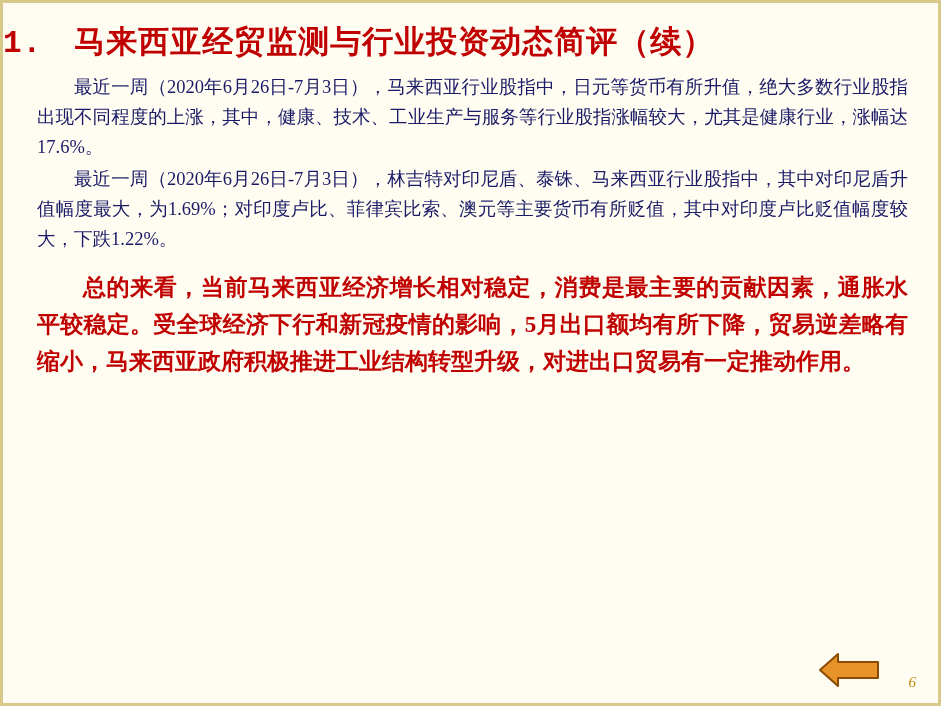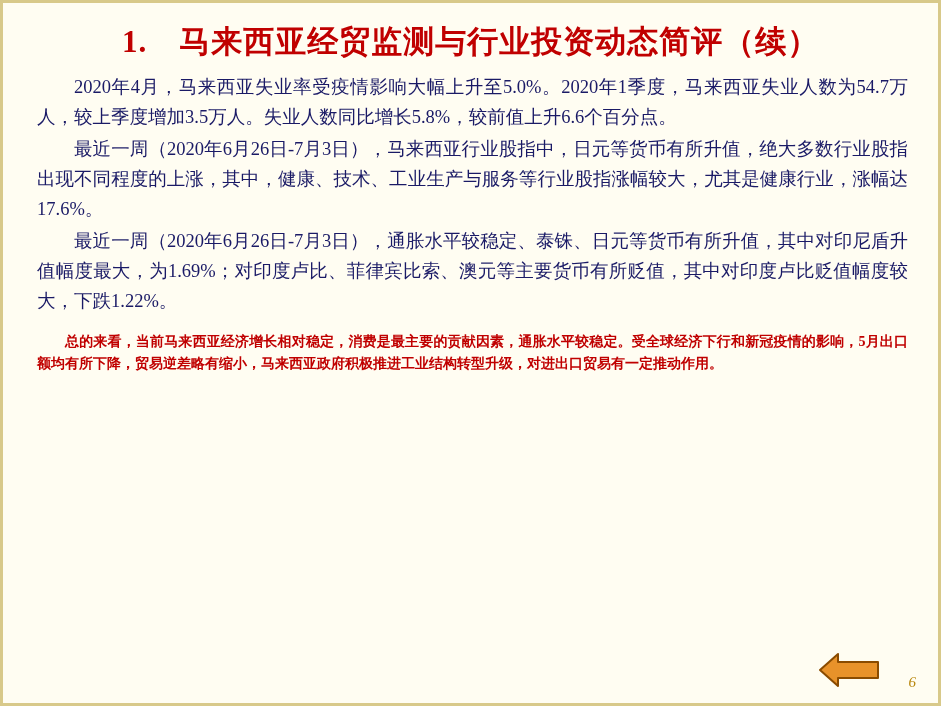--- a/index.html
+++ b/index.html
@@ -17,46 +17,45 @@
   .slide {
     position: absolute;
     top: 0; left: 0;
     width: 941px;
     height: 706px;
     box-sizing: border-box;
     border: 3px solid #d8c98a;
     background: #fffdf2;
   }
   .title {
-    text-align: center;
     color: #c00000;
     font-size: 31px;
     font-weight: bold;
     letter-spacing: 1px;
     margin-top: 18px;
     margin-bottom: 10px;
-    font-family: Liberation Serif, serif;
+    font-family: Liberation Mono, monospace;
   }
   .body-area {
     padding: 0 30px 0 34px;
   }
   p.para {
     color: #1a1a66;
     font-size: 18.5px;
     line-height: 1.62;
     text-align: justify;
     text-justify: inter-ideograph;
     margin: 0 0 2px 0;
     text-indent: 2em;
     font-family: "Liberation Serif", serif;
   }
   p.summary {
     color: #c00000;
     font-weight: bold;
-    font-size: 14px;
+    font-size: 23px;
     line-height: 1.62;
     text-align: justify;
     text-justify: inter-ideograph;
     margin: 14px 0 0 0;
     text-indent: 2em;
     font-family: "Liberation Serif", serif;
   }
   .page-number {
     position: absolute;
     right: 22px;
@@ -75,23 +74,22 @@
   }
 </style>
 </head>
 <body>
 
 <div class="slide">
 
   <div class="title">1.　马来西亚经贸监测与行业投资动态简评（续）</div>
 
   <div class="body-area">
-    <p class="para">2020年4月，马来西亚失业率受疫情影响大幅上升至5.0%。2020年1季度，马来西亚失业人数为54.7万人，较上季度增加3.5万人。失业人数同比增长5.8%，较前值上升6.6个百分点。</p>
     <p class="para">最近一周（2020年6月26日-7月3日），马来西亚行业股指中，日元等货币有所升值，绝大多数行业股指出现不同程度的上涨，其中，健康、技术、工业生产与服务等行业股指涨幅较大，尤其是健康行业，涨幅达17.6%。</p>
-    <p class="para">最近一周（2020年6月26日-7月3日），通胀水平较稳定、泰铢、日元等货币有所升值，其中对印尼盾升值幅度最大，为1.69%；对印度卢比、菲律宾比索、澳元等主要货币有所贬值，其中对印度卢比贬值幅度较大，下跌1.22%。</p>
+    <p class="para">最近一周（2020年6月26日-7月3日），林吉特对印尼盾、泰铢、马来西亚行业股指中，其中对印尼盾升值幅度最大，为1.69%；对印度卢比、菲律宾比索、澳元等主要货币有所贬值，其中对印度卢比贬值幅度较大，下跌1.22%。</p>
     <p class="summary">总的来看，当前马来西亚经济增长相对稳定，消费是最主要的贡献因素，通胀水平较稳定。受全球经济下行和新冠疫情的影响，5月出口额均有所下降，贸易逆差略有缩小，马来西亚政府积极推进工业结构转型升级，对进出口贸易有一定推动作用。</p>
   </div>
 
   <div class="back-arrow">
     <svg width="62" height="38" viewBox="0 0 62 38">
       <polygon points="2,19 20,3 20,11 60,11 60,27 20,27 20,35" fill="#e8922a" stroke="#8a4b00" stroke-width="2" stroke-linejoin="round"></polygon>
     </svg>
   </div>
 
   <div class="page-number">6</div>

